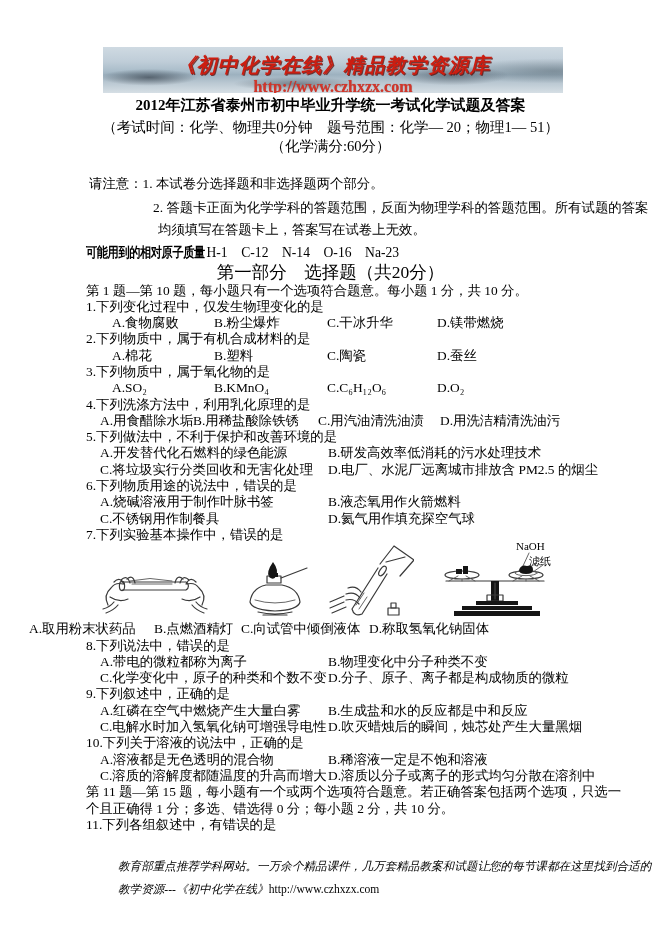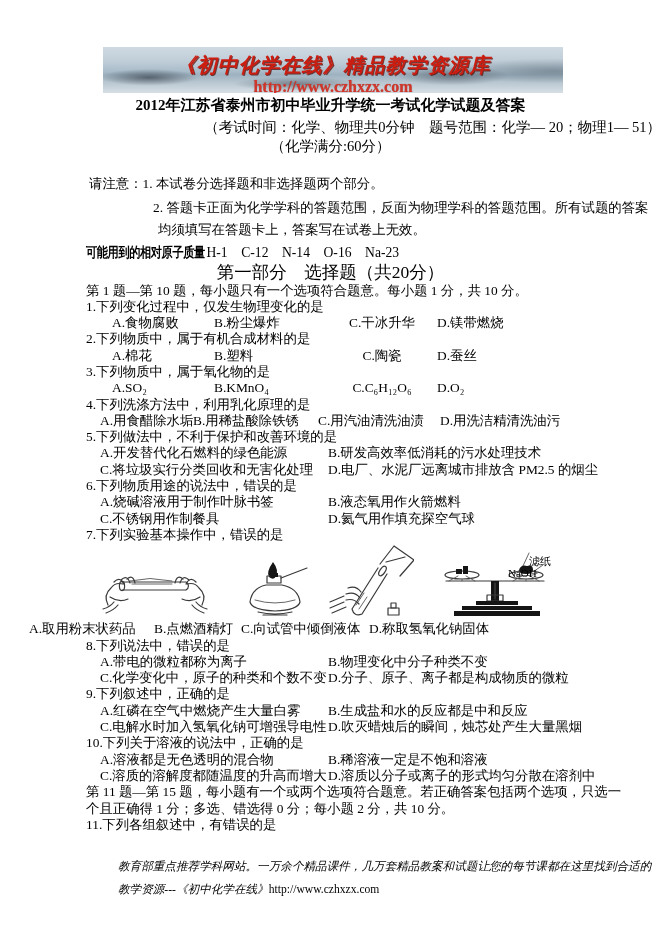--- a/index.html
+++ b/index.html
@@ -13,46 +13,46 @@
       radial-gradient(ellipse 80px 14px at 76% 62%, rgba(55,65,75,.55), rgba(55,65,75,0) 70%),
       radial-gradient(ellipse 140px 18px at 98% 52%, rgba(75,90,100,.45), rgba(75,90,100,0) 70%),
       linear-gradient(180deg,#cfdae2 0%,#bfcdd8 32%,#aabdca 52%,#9db1bf 60%,#bac8d2 78%,#d6dfe5 100%);}
   .banner .t1{position:absolute;top:5px;left:0;right:0;text-align:center;
       font-size:20px;font-weight:bold;font-style:italic;color:#cd1d10;
       text-shadow:1px 1px 0 rgba(90,10,5,.75);letter-spacing:1px;white-space:nowrap;}
   .banner .t2{position:absolute;bottom:-3px;left:0;right:0;text-align:center;
       font-size:16px;font-weight:bold;color:#d2352a;text-shadow:0 0 1px rgba(120,20,10,.6);white-space:nowrap;}
   
   .title{margin-top:3px;text-align:center;font-size:15px;font-weight:bold;color:#000000;white-space:nowrap;}
-  .sub1{margin-top:3px;text-align:right;font-size:14.5px;white-space:nowrap;}
+  .sub1{margin-top:3px;text-align:center;font-size:14.5px;white-space:nowrap;}
   .sub2{text-align:center;font-size:14.5px;white-space:nowrap;}
   
   .n1{margin-top:20px;padding-left:89px;font-size:13.4px;line-height:15.5px;white-space:nowrap;}
   .n2{margin-top:8px;padding-left:153px;font-size:13.4px;line-height:15.5px;white-space:nowrap;}
   .n3{margin-top:7px;padding-left:158px;font-size:13.4px;line-height:15.5px;white-space:nowrap;}
   .atomic{margin-top:7px;padding-left:86px;font-size:13.6px;line-height:16px;white-space:nowrap;}
   .am-label{display:inline-block;font-weight:bold;font-size:14px;transform:scaleX(.8);transform-origin:0 50%;letter-spacing:-.5px;}
   .am-values{margin-left:-28px;}
   .heading{text-align:center;font-size:17.5px;line-height:21px;margin-top:1px;white-space:nowrap;}
   
   .qline{padding-left:86px;font-size:13.4px;line-height:16.3px;height:16.3px;white-space:nowrap;}
   .opt{display:inline-block;white-space:nowrap;vertical-align:top;}
-  .o4a .c1{margin-left:26px;width:102px;} .o4a .c2{width:113px;} .o4a .c3{width:110px;text-align:center;}
+  .o4a .c1{margin-left:26px;width:102px;} .o4a .c2{width:113px;} .o4a .c3{width:110px;}
   .o4b .c1{margin-left:14px;width:93px;}  .o4b .c2{width:125px;} .o4b .c3{width:122px;}
   .o2  .c1{margin-left:14px;width:228px;}
   
   .figrow{display:flex;align-items:flex-end;height:78px;padding-left:86px;}
   .figcell{position:relative;flex:0 0 auto;}
   .figcell svg{display:block;}
   .fa{width:110px;height:70px;margin-left:14px;}
   .fb{width:70px;height:66px;margin-left:30px;}
   .fc{width:88px;height:78px;margin-left:16px;}
   .fd{width:130px;height:78px;margin-left:18px;}
   .figlabel{position:absolute;font-size:11px;line-height:11px;font-family:"Liberation Serif",serif;}
-  .lab-naoh{top:-2px;left:76px;margin-top:27px;}
+  .lab-naoh{top:-2px;left:84px;}
   .lab-paper{top:13px;left:97px;}
   .caprow{font-size:13.4px;line-height:16.3px;height:16.3px;white-space:nowrap;}
   .cap{display:inline-block;white-space:nowrap;vertical-align:top;}
   .cap1{margin-left:29px;width:120px;} .cap2{margin-left:5px;width:87px;}
   .cap3{width:125px;} .cap4{margin-left:3px;}
   
   .footer{margin-top:22px;padding-left:118px;font-size:11.6px;line-height:23px;font-style:italic;white-space:nowrap;}
   .footer .url{font-style:normal;}
   svg .ln{fill:none;stroke:#3a3a3a;stroke-width:1.2;stroke-linecap:round;stroke-linejoin:round;}
   svg .thin{fill:none;stroke:#555;stroke-width:.9;stroke-linecap:round;}

